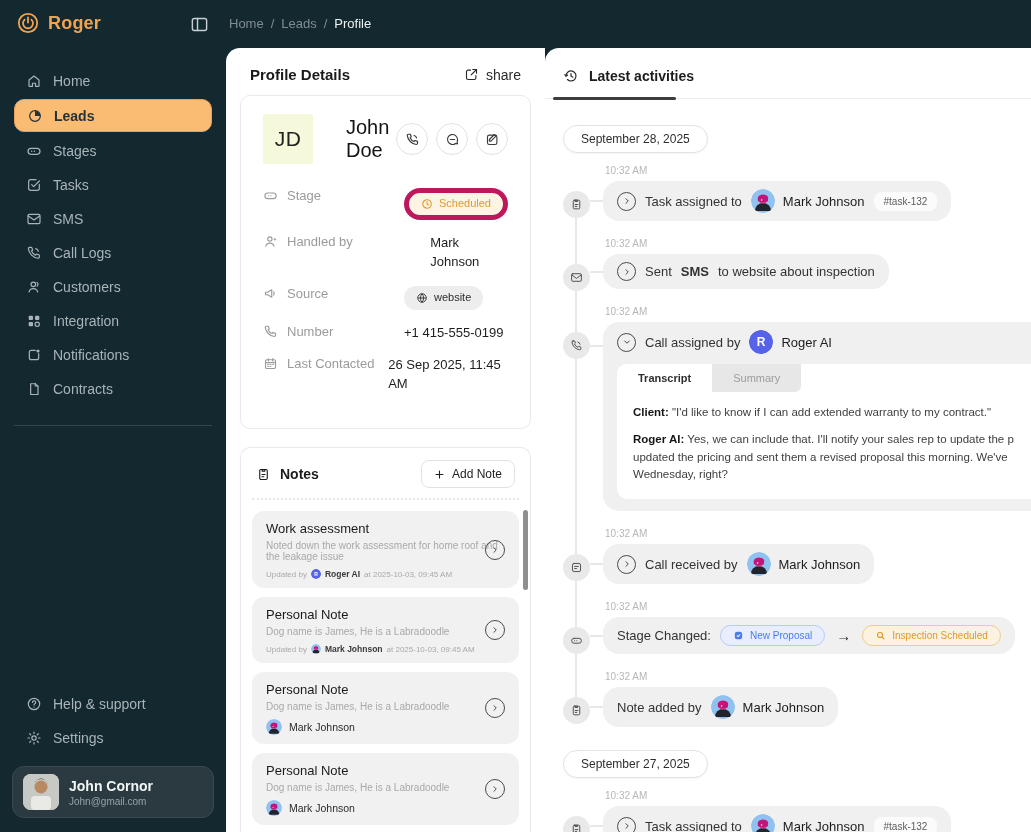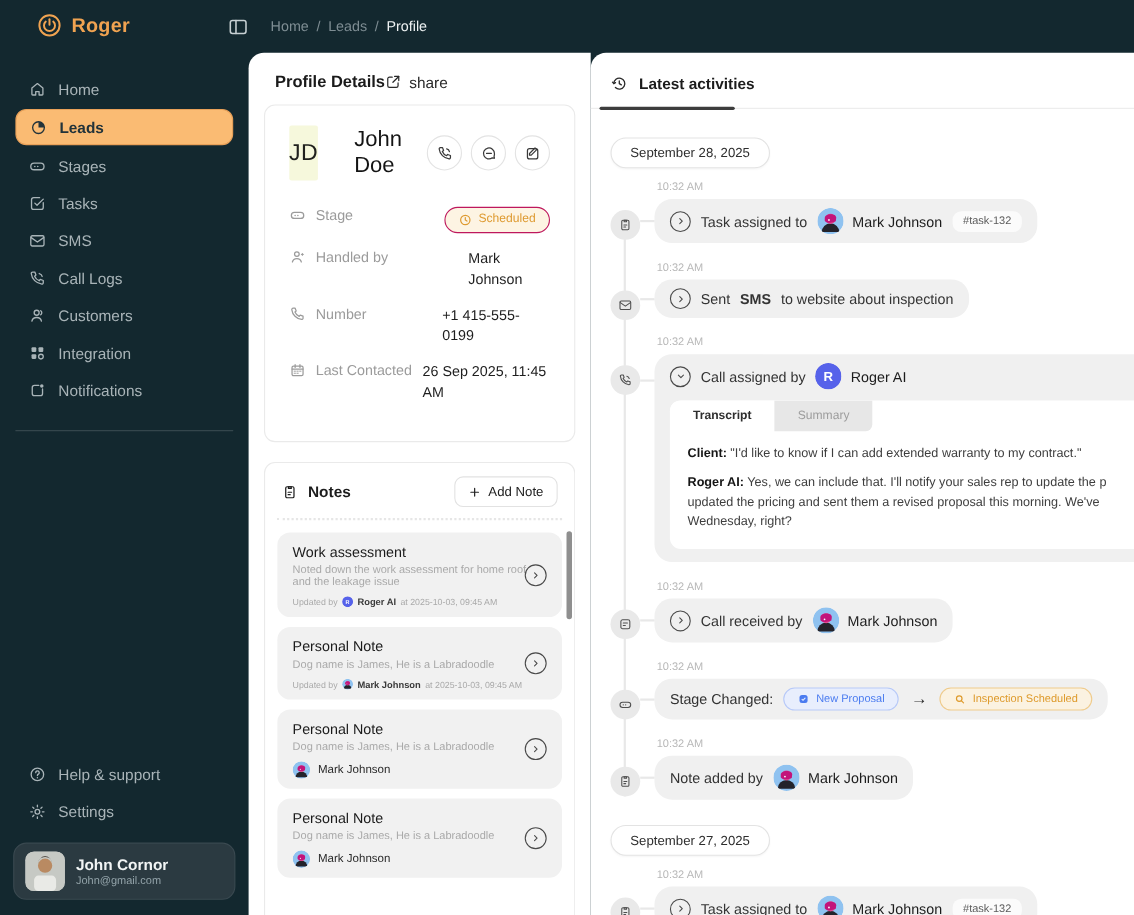--- a/index.html
+++ b/index.html
@@ -2,21 +2,21 @@
 <html><head>
 <meta charset="utf-8">
 <style>
   * { margin:0; padding:0; box-sizing:border-box; }
   html,body { width:1031px; height:832px; overflow:hidden; }
   body { font-family:"Liberation Sans","DejaVu Sans",sans-serif; background:#13282F; position:relative; }
   .ic { display:inline-flex; align-items:center; justify-content:center; flex:0 0 auto; }
   .ic svg { width:100%; height:100%; display:block; }
 
   
-  .topbar { position:absolute; top:0; left:18px; right:0; height:48px; }
+  .topbar { position:absolute; top:0; left:1px; right:0; height:48px; }
   .logo { position:absolute; left:15px; top:11px; display:flex; align-items:center; gap:8px; }
   .logo .ic { width:24px; height:24px; color:#F0A351; }
   .logo-text { color:#F0A351; font-size:18px; font-weight:bold; letter-spacing:.2px; }
   .panel-toggle { position:absolute; left:189px; top:15px; width:19px; height:19px; color:#C7D0D3; cursor:pointer; }
   .breadcrumb { position:absolute; left:228px; top:16px; display:flex; gap:7px; font-size:13px; color:#7E8D93; }
   .breadcrumb .crumb-current { color:#EDF1F2; }
 
   
   .sidebar { position:absolute; top:48px; left:0; width:226px; bottom:0; display:flex; flex-direction:column; padding-top:14px; }
   .nav-item { height:31px; margin:3px 14px; padding:0 12px; border-radius:10px; display:flex; align-items:center; gap:11px; font-size:14px; color:#A9B4B8; cursor:pointer; }
@@ -29,37 +29,37 @@
   .user-name { color:#F2F5F5; font-size:14px; font-weight:600; }
   .user-email { color:#93A3A9; font-size:10px; margin-top:2px; }
 
   
   .main { position:absolute; top:48px; left:226px; right:0; bottom:0; display:flex; }
   .mid-panel { width:420px; background:#fff; border-radius:14px 0 0 0; padding:14px 14px 0; display:flex; flex-direction:column; }
   .panel-gap { width:4px; background:#E6E6E6; }
   .right-panel { flex:1; background:#fff; border-radius:14px 0 0 0; position:relative; padding:14px 0 0; }
 
   
-  .profile-header { display:flex; justify-content:flex-start; align-items:center; padding:4px 10px 0 10px; }
+  .profile-header { display:flex; justify-content:space-between; align-items:center; padding:4px 10px 0 10px; }
   .profile-title { font-size:15px; font-weight:700; color:#1A1A1A; }
   .share-btn { display:flex; align-items:center; gap:7px; font-size:14px; color:#2A2A2A; cursor:pointer; }
   .share-btn .ic { width:15px; height:15px; color:#2A2A2A; }
   .profile-card { margin-top:12px; border:1px solid #EAEAEA; border-radius:10px; background:#fff; padding:18px 22px 20px; }
   .pc-top { display:flex; align-items:center; }
-  .jd-avatar { width:26px; height:50px; border-radius:2px; background:#F6F8DC; display:flex; align-items:center; justify-content:center; font-size:21px; color:#21211E; letter-spacing:.5px; }
+  .jd-avatar { width:50px; height:50px; border-radius:2px; background:#F6F8DC; display:flex; align-items:center; justify-content:center; font-size:21px; color:#21211E; letter-spacing:.5px; }
   .pc-name { font-size:20px; font-weight:500; color:#141414; margin-left:33px; flex:1; }
   .pc-actions { display:flex; gap:8px; }
   .round-btn { width:32px; height:32px; border-radius:50%; border:1px solid #E3E3E3; background:#fff; display:flex; align-items:center; justify-content:center; color:#3A3A3A; cursor:pointer; }
   .round-btn .ic { width:15px; height:15px; }
   .pc-fields { margin-top:24px; }
   .field-row { display:flex; align-items:flex-start; margin-bottom:14px; }
   .field-label { width:141px; display:flex; align-items:center; gap:9px; font-size:13px; color:#9B9B9B; }
   .field-label .ic { width:15px; height:15px; color:#9B9B9B; }
   .field-value { font-size:13px; color:#1E1E1E; font-weight:500; max-width:200px; line-height:1.45; }
-  .badge-scheduled { display:inline-flex; align-items:center; gap:6px; background:#FDF4E3; border:1px solid #be185d; color:#DE9A30; font-size:11px; border-radius:999px; padding:3px 12px; }
+  .badge-scheduled { display:inline-flex; align-items:center; gap:6px; background:#FDF4E3; border:5px solid #be185d; color:#DE9A30; font-size:11px; border-radius:999px; padding:3px 12px; }
   .badge-scheduled .ic { width:12px; height:12px; }
   .badge-source { display:inline-flex; align-items:center; gap:6px; background:#EDEDED; color:#2E2E2E; font-size:11px; border-radius:999px; padding:4px 12px; }
   .badge-source .ic { width:12px; height:12px; color:#2E2E2E; }
   .handled-user { display:flex; align-items:center; gap:9px; font-size:13px; color:#1E1E1E; font-weight:500; }
   .av { border-radius:50%; overflow:hidden; flex:0 0 auto; }
 
   
   .notes-card { margin-top:18px; border:1px solid #EAEAEA; border-radius:10px 10px 0 0; border-bottom:none; background:#fff; flex:1; padding:10px 11px 0; display:flex; flex-direction:column; overflow:hidden; position:relative; }
   .notes-header { display:flex; justify-content:space-between; align-items:center; padding:2px 4px 10px; }
   .notes-title { display:flex; align-items:center; gap:9px; font-size:14px; font-weight:600; color:#1C1C1C; }
@@ -221,20 +221,29 @@
       </div>
       <div class="nav-item">
         <span class="ic">
           <svg viewBox="0 0 24 24" fill="none" stroke="currentColor" stroke-width="1.8" stroke-linecap="round" stroke-linejoin="round">
             <path d="M19 10v6a3 3 0 0 1-3 3H8a3 3 0 0 1-3-3V8a3 3 0 0 1 3-3h6"></path>
             <circle cx="18" cy="6" r="2.4" fill="currentColor" stroke="none"></circle>
           </svg>
         </span>
         <span>Notifications</span>
       </div>
+      <div class="nav-item">
+        <span class="ic">
+          <svg viewBox="0 0 24 24" fill="none" stroke="currentColor" stroke-width="1.8" stroke-linecap="round" stroke-linejoin="round">
+            <path d="M7 3.5h7l4 4v15H7z" transform="scale(1 .85) translate(0 1.5)"></path>
+            <path d="M14 3.5v4h4"></path>
+          </svg>
+        </span>
+        <span>Contracts</span>
+      </div>
     </div>
   <div class="side-divider"></div>
   <div class="side-spacer"></div>
   <div id="sidebar-footer-nav">
       <div class="nav-item">
         <span class="ic">
           <svg viewBox="0 0 24 24" fill="none" stroke="currentColor" stroke-width="1.8" stroke-linecap="round" stroke-linejoin="round">
             <circle cx="12" cy="12" r="8.5"></circle>
             <path d="M9.7 9.6a2.4 2.4 0 1 1 3.6 2.1c-.9.5-1.3 1-1.3 1.9"></path>
             <circle cx="12" cy="16.6" r="1" fill="currentColor" stroke="none"></circle>
@@ -349,20 +358,40 @@
                 </svg>
               </span>
               <span>Handled by</span>
             </div>
           <div class="field-value">
               <span class="handled-user">
                 <span class="av mark-avatar" style="width:22px;height:22px;"></span>
                 <span>Mark Johnson</span>
               </span>
             </div>
+        </div>
+        <div class="field-row">
+          <div class="field-label">
+              <span class="ic">
+                <svg viewBox="0 0 24 24" fill="none" stroke="currentColor" stroke-width="1.8" stroke-linejoin="round">
+                  <path d="M4 10v4h3.5l6.5 4V6l-6.5 4z"></path>
+                  <path d="M17 9.5a4 4 0 0 1 0 5" stroke-linecap="round"></path>
+                </svg>
+              </span>
+              <span>Source</span>
+            </div>
+          <div class="field-value"><span class="badge-source">
+                <span class="ic">
+                  <svg viewBox="0 0 24 24" fill="none" stroke="currentColor" stroke-width="1.8">
+                    <circle cx="12" cy="12" r="8.5"></circle>
+                    <path d="M3.5 12h17M12 3.5a13 13 0 0 1 0 17M12 3.5a13 13 0 0 0 0 17"></path>
+                  </svg>
+                </span>
+                <span>website</span>
+              </span></div>
         </div>
         <div class="field-row">
           <div class="field-label">
               <span class="ic">
                 <svg viewBox="0 0 24 24" fill="none" stroke="currentColor" stroke-width="1.8" stroke-linecap="round" stroke-linejoin="round">
                   <path d="M5.5 3.5h3L10 7.6 8.2 9.1a11.5 11.5 0 0 0 6.2 6.2l1.5-1.8 4.1 1.5v3a1.9 1.9 0 0 1-2 1.9A16.4 16.4 0 0 1 3.6 5.5a1.9 1.9 0 0 1 1.9-2z"></path>
                 </svg>
               </span>
               <span>Number</span>
             </div>

